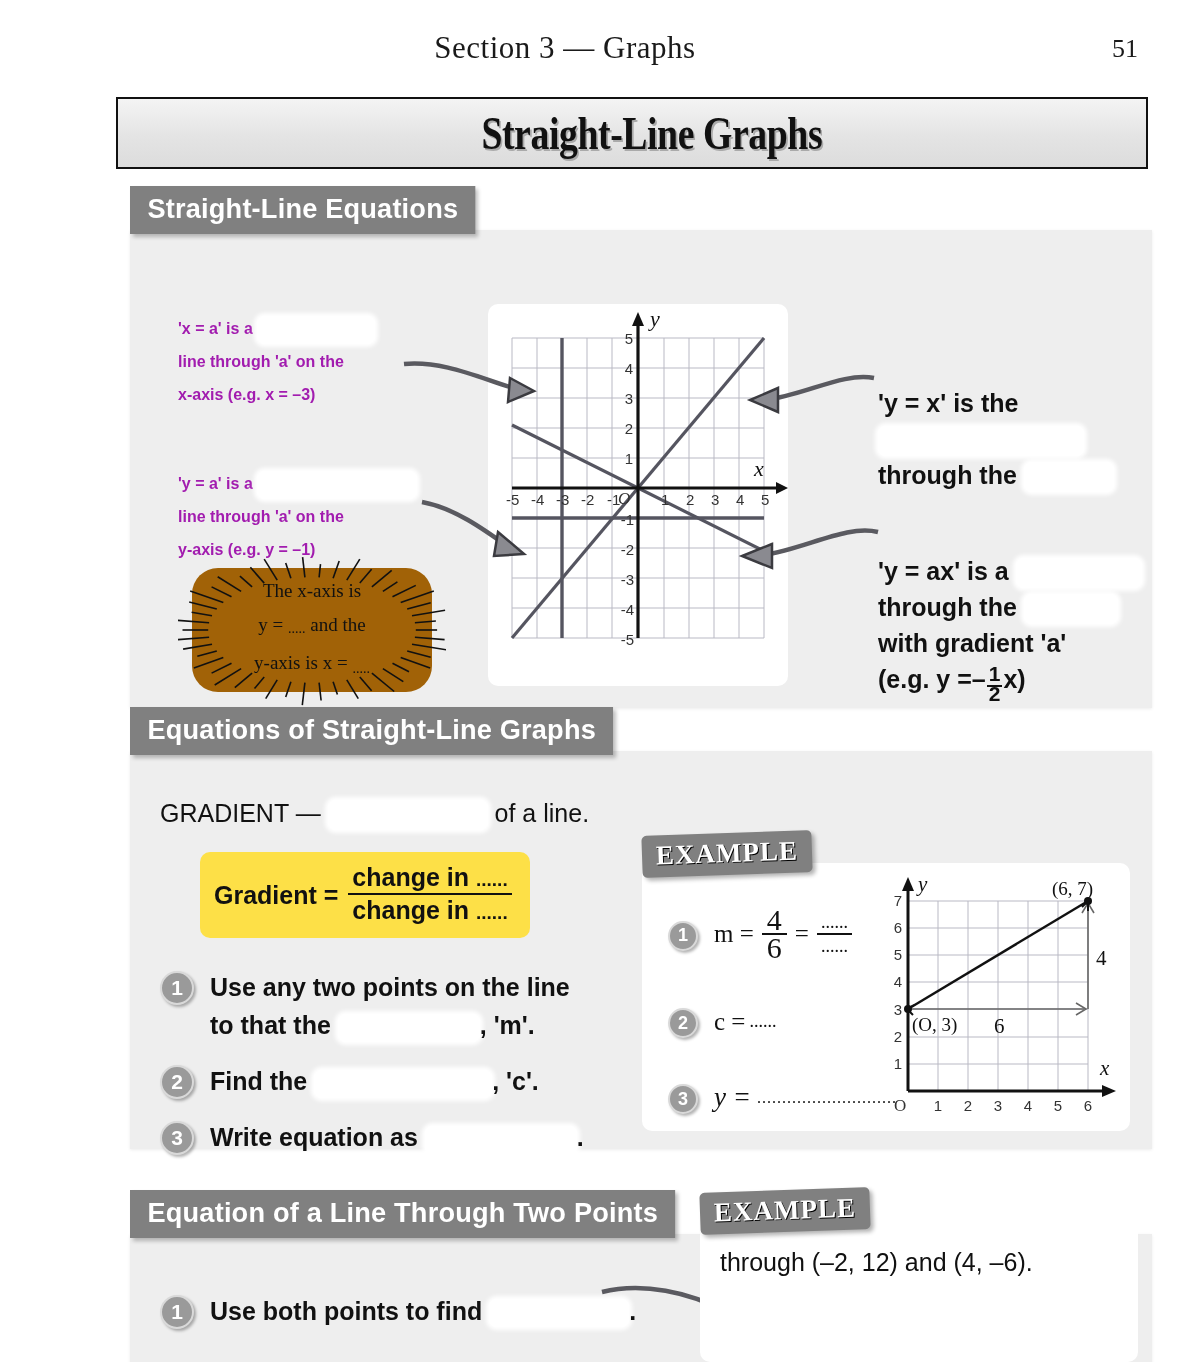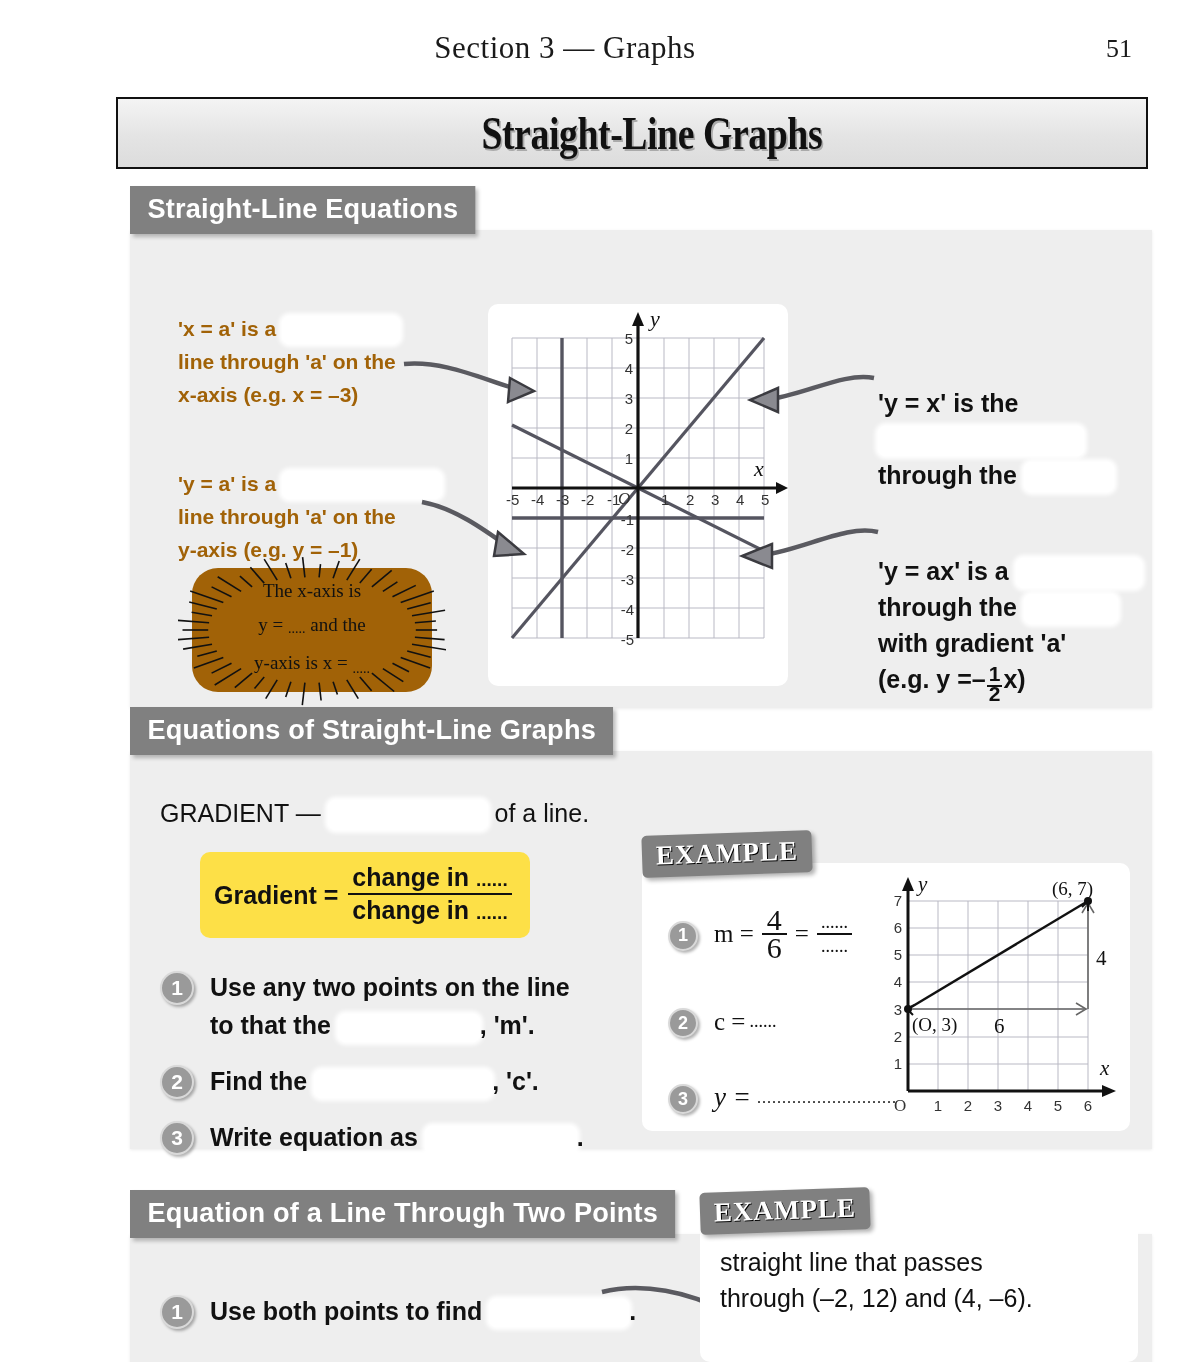--- a/index.html
+++ b/index.html
@@ -14,21 +14,21 @@
   
   .page-head {
     position: absolute; top: 30px; left: 0; width: 1200px; height: 50px;
   }
   .page-head .sec-title {
     position: absolute; left: 0; width: 1130px; text-align: center;
     font-family: "Liberation Serif", serif;
     font-size: 31px; color: #1a1a1a; letter-spacing: .5px;
   }
   .page-head .pageno {
-    position: absolute; right: 68px; top: 4px;
+    position: absolute; right: 62px; top: 4px;
     font-family: "Liberation Serif", serif;
     font-size: 26px; color: #1a1a1a;
   }
 
   
   .titlebar {
     position: absolute; left: 116px; top: 97px; width: 1032px; height: 72px;
     border: 2px solid #111; display: flex;
     background: linear-gradient(180deg,#f4f4f4 0%,#e4e4e4 55%,#dcdcdc 100%);
     padding-left: 40px;
@@ -79,21 +79,21 @@
   .blank {
     display: inline-block; background: #fff;
     border-radius: 7px; vertical-align: middle;
     box-shadow: 0 0 4px 3px #fff;
   }
 
   
   #s1 { left: 130px; top: 186px; width: 1022px; }
   #s1 .sec-body { width: 1022px; height: 478px; }
   .s1-left { position: absolute; left: 48px; top: 82px; width: 340px;
-    font-size: 21px; line-height: 33px; color: #a16207; font-weight: bold; }
+    font-size: 16px; line-height: 33px; color: #a21caf; font-weight: bold; }
   .s1-left .p2 { margin-top: 56px; }
   .s1-right { position: absolute; left: 748px; top: 155px; width: 280px;
     font-size: 25px; line-height: 36px; color: #111; font-weight: bold; }
   .s1-right .p2 { margin-top: 60px; }
   .fracinline { display: inline-block; vertical-align: -13px; text-align: center;
     font-size: 21px; line-height: 20px; margin: 0 1px; }
   .fracinline .num { border-bottom: 2px solid #111; padding: 0 2px; }
 
   
   .starburst {
@@ -513,17 +513,16 @@
 
     <svg style="position:absolute;left:468px;top:48px;" width="140" height="46">
       <path d="M4,10 C44,0 92,10 128,30" stroke="#5a5a60" stroke-width="4.5" fill="none"></path>
       <polygon points="114,14 136,38 106,40" fill="#8a8a90" stroke="#3b3b40" stroke-width="2.5"></polygon>
     </svg>
   </div>
 
   <div class="ex-badge" style="left:570px;top:0px;">EXAMPLE</div>
   <div class="ex-card" style="left:570px;top:32px;width:438px;height:140px;">
     <div style="padding:22px 20px;font-size:25px;line-height:36px;color:#111;font-family:'Liberation Sans',sans-serif;">
-      <div>straight line that passes</div>
       <div>through (–2, 12) and (4, –6).</div>
     </div>
   </div>
 </div>
 
 </body></html>

